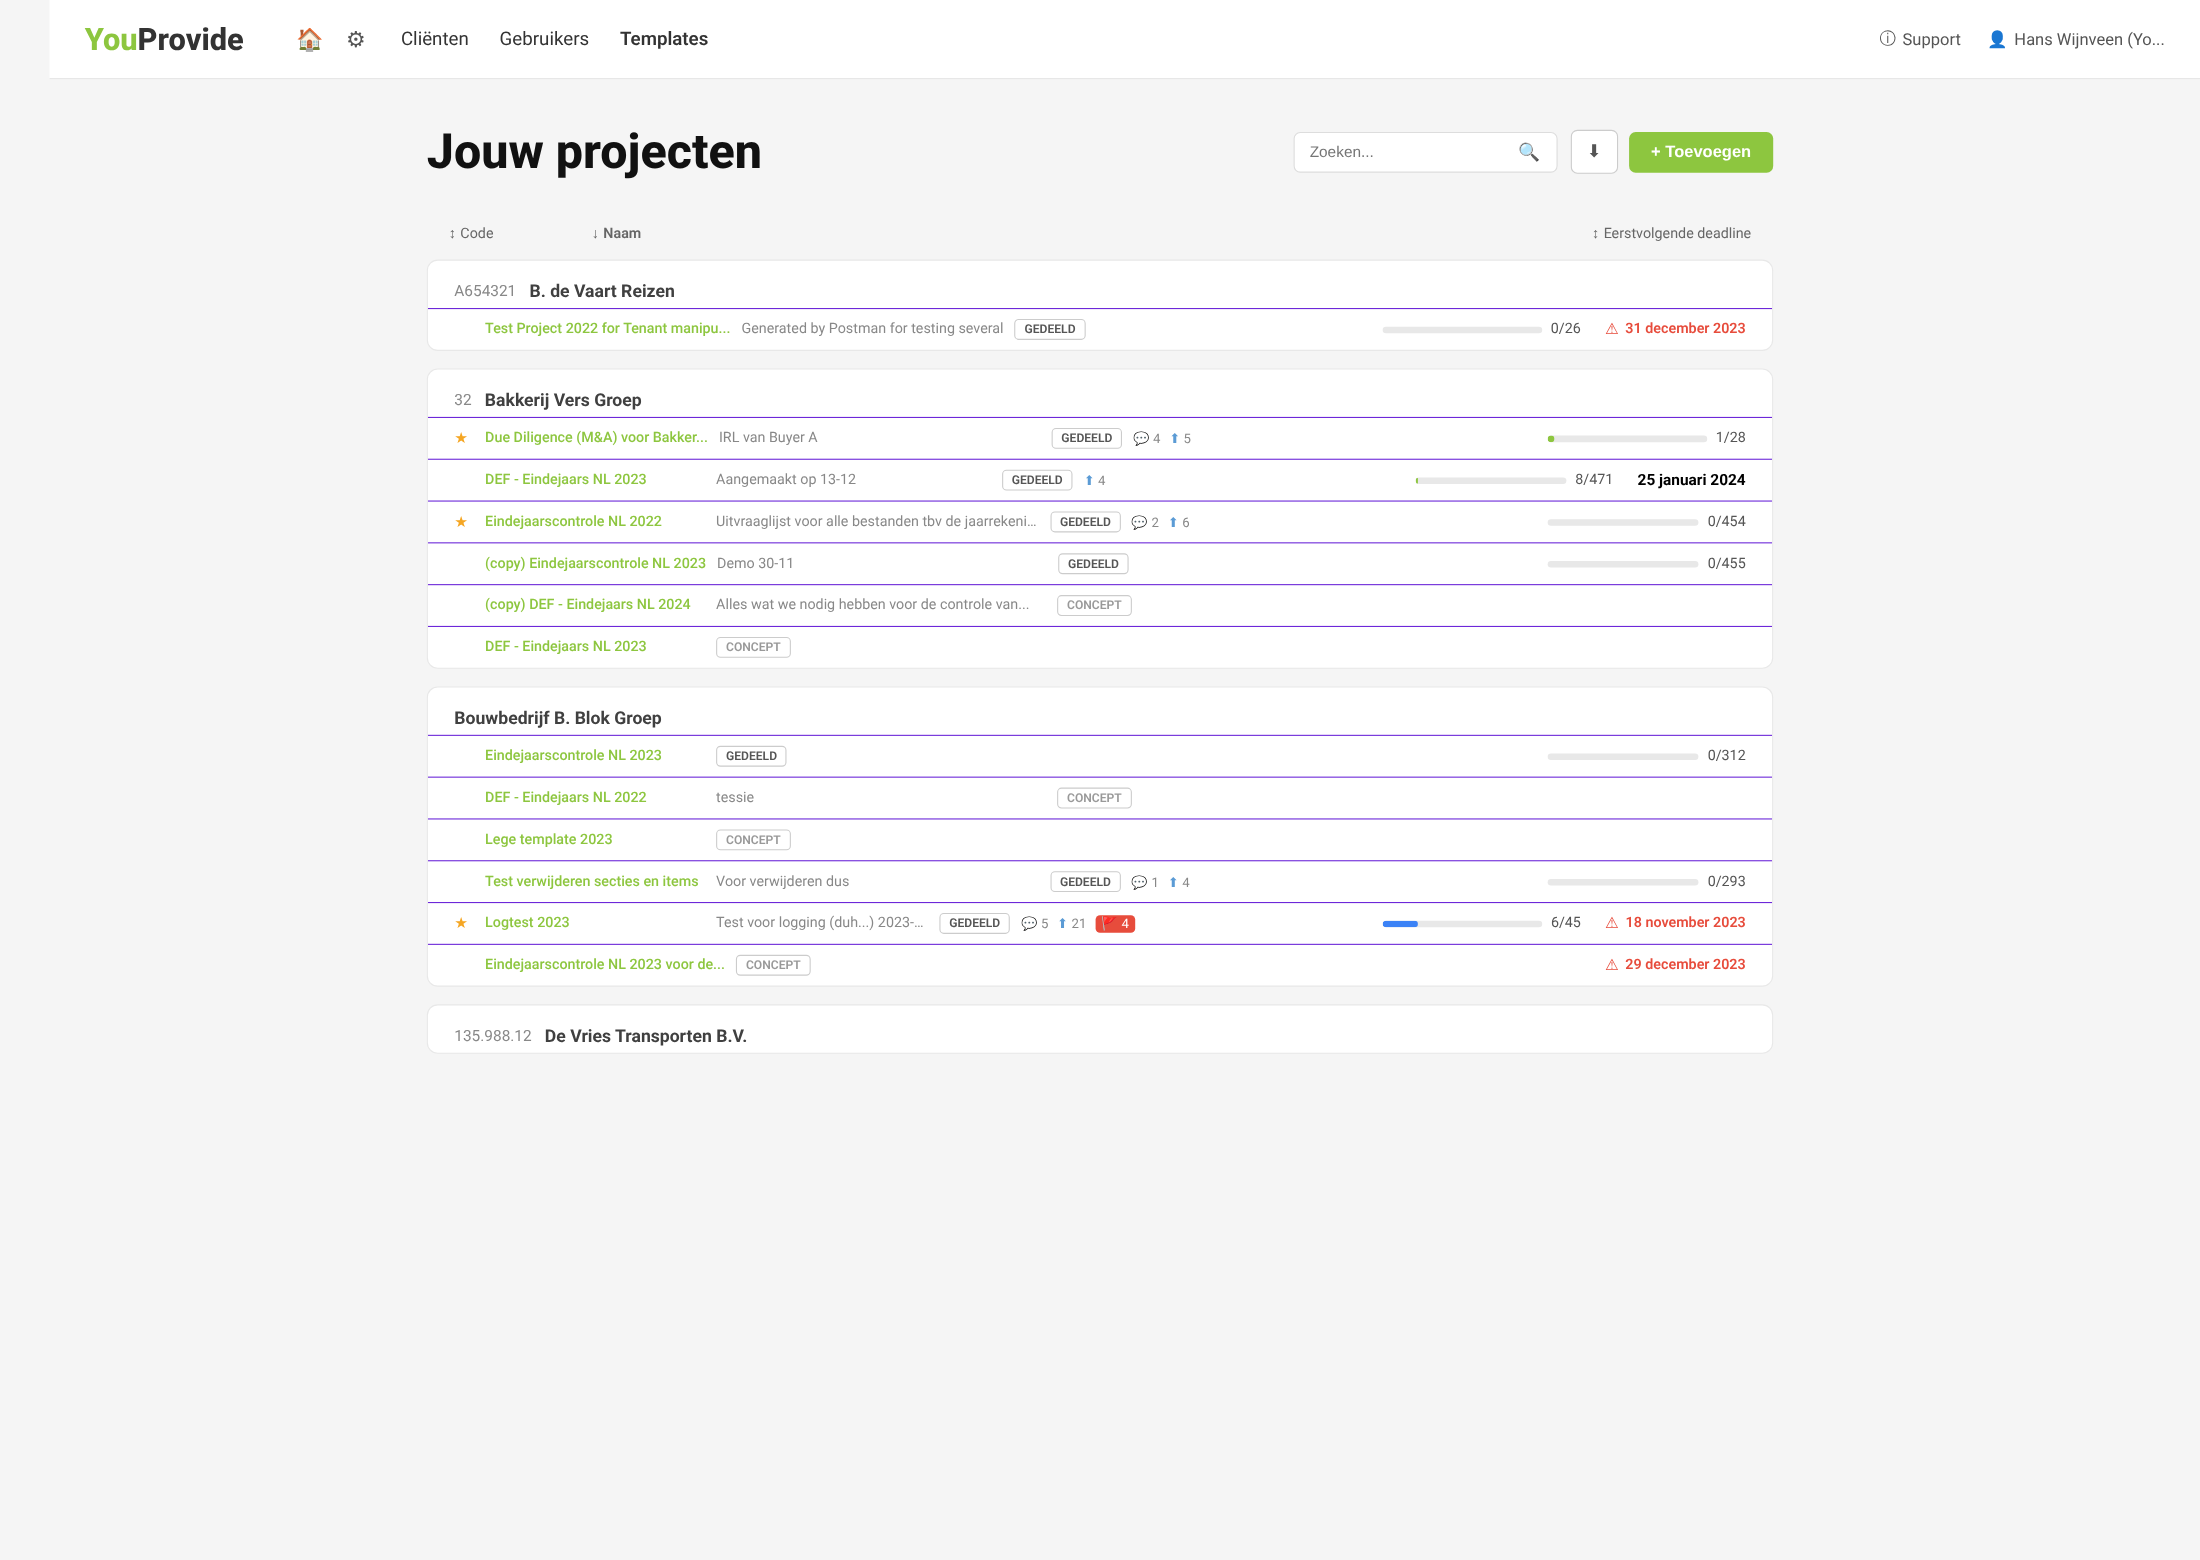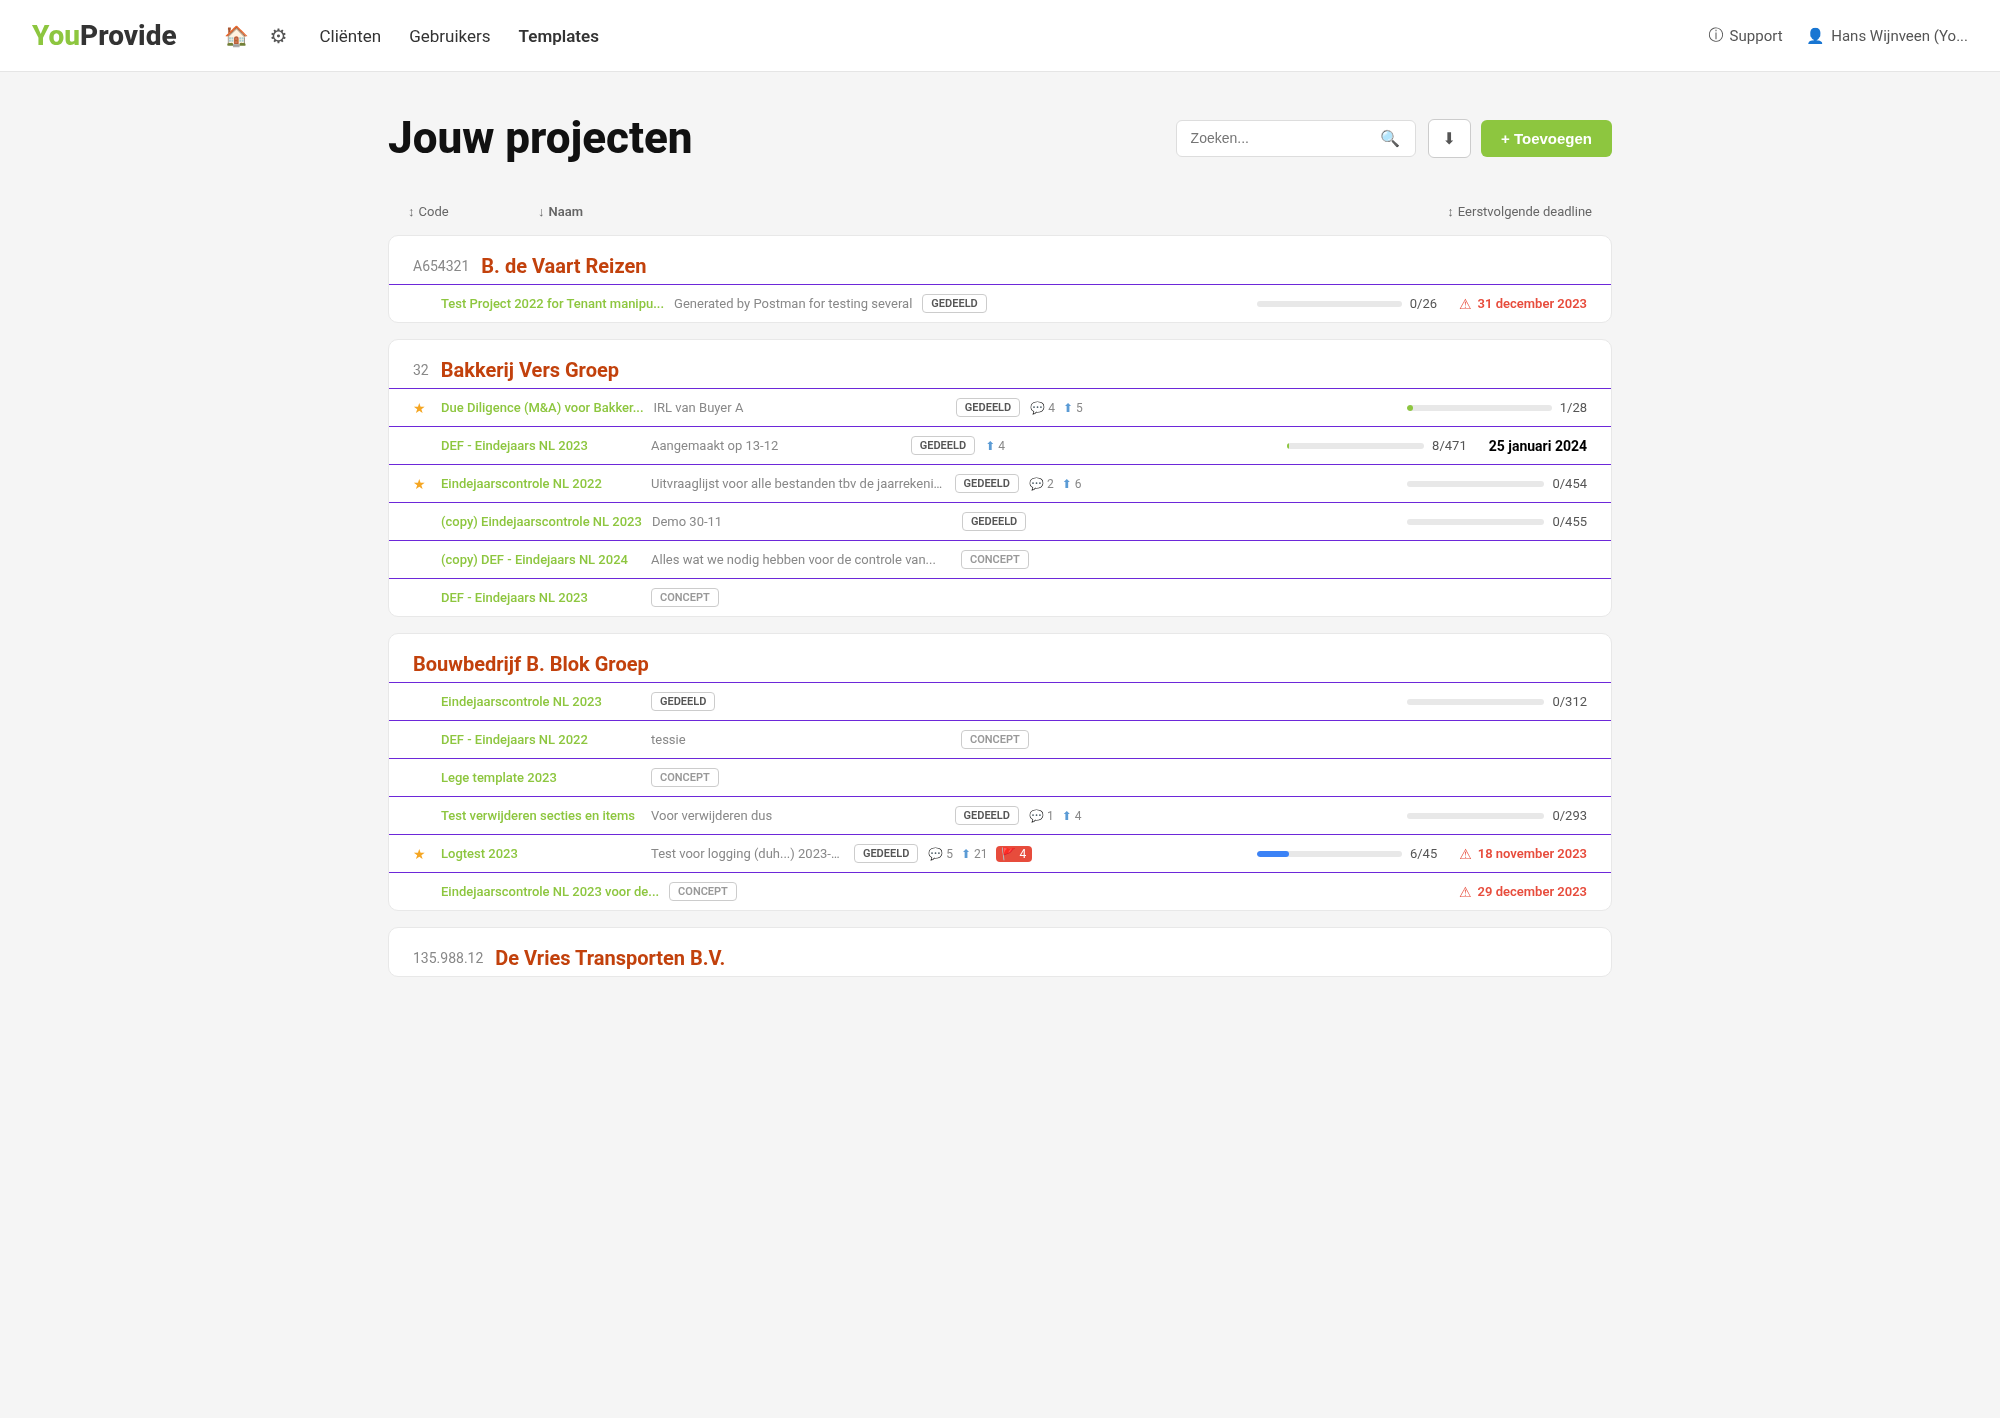--- a/index.html
+++ b/index.html
@@ -1,19 +1,19 @@
 <!DOCTYPE html>
 <html><head>
   <meta charset="utf-8">
   <style>
     * { box-sizing: border-box; margin: 0; padding: 0; }
     body { font-family: -apple-system, BlinkMacSystemFont, 'Segoe UI', Roboto, sans-serif; background: #f5f5f5; color: #333; font-size: 14px; }
 
     
-    .navbar { background: #fff; border-bottom: 1px solid #e5e5e5; display: flex; align-items: center; padding: 0 32px; height: 72px; gap: 32px; }
+    .navbar { background: #fff; border-bottom: 1px solid #e5e5e5; display: flex; align-items: center; padding: 0 32px; height: 72px; gap: 32px; margin-left: 45px; }
     .navbar-logo { display: flex; align-items: center; margin-right: 16px; }
     .logo-you { color: #8dc63f; font-size: 28px; font-weight: 800; }
     .logo-provide { color: #333; font-size: 28px; font-weight: 800; }
     .nav-icons { display: flex; align-items: center; gap: 20px; }
     .nav-icon { color: #555; cursor: pointer; font-size: 20px; display: flex; align-items: center; }
     .nav-links { display: flex; align-items: center; gap: 28px; }
     .nav-link { color: #333; text-decoration: none; font-size: 17px; cursor: pointer; }
     .nav-link.active { color: #333; font-weight: 600; }
     .nav-right { margin-left: auto; display: flex; align-items: center; gap: 24px; }
     .nav-support { display: flex; align-items: center; gap: 6px; color: #555; font-size: 15px; cursor: pointer; }
@@ -33,21 +33,21 @@
     
     .table-header { display: flex; align-items: center; padding: 8px 20px; color: #666; font-size: 13px; margin-bottom: 8px; }
     .col-code { width: 130px; display: flex; align-items: center; gap: 4px; cursor: pointer; }
     .col-name { flex: 1; display: flex; align-items: center; gap: 4px; cursor: pointer; font-weight: 600; }
     .col-deadline { margin-left: auto; display: flex; align-items: center; gap: 4px; cursor: pointer; }
 
     
     .client-card { background: #fff; border-radius: 10px; margin-bottom: 16px; border: 1px solid #e8e8e8; overflow: hidden; }
     .client-header { padding: 18px 24px 6px 24px; display: flex; align-items: center; gap: 12px; }
     .client-code { color: #888; font-size: 14px; }
-    .client-name { font-size: 20px; font-weight: 700; color: #c2410c; }
+    .client-name { font-size: 16px; font-weight: 700; color: #404040; }
 
     .project-row { display: flex; align-items: center; padding: 9px 24px; gap: 10px; border-top: 1px solid #6d28d9; }
     .project-row:first-child { border-top: none; }
     .project-star { color: #f5a623; font-size: 14px; width: 18px; }
     .project-name { color: #8dc63f; font-size: 13px; font-weight: 500; cursor: pointer; white-space: nowrap; min-width: 200px; }
     .project-desc { color: #888; font-size: 13px; flex: 1; white-space: nowrap; overflow: hidden; text-overflow: ellipsis; max-width: 300px; }
     .badge { border: 1px solid #ccc; border-radius: 4px; padding: 2px 8px; font-size: 11px; color: #666; font-weight: 600; white-space: nowrap; }
     .badge-concept { border: 1px solid #ccc; border-radius: 4px; padding: 2px 8px; font-size: 11px; color: #999; font-weight: 600; background: #fff; }
     .badge-gedeeld { border: 1px solid #ccc; border-radius: 4px; padding: 2px 8px; font-size: 11px; color: #555; font-weight: 600; background: #fff; }
 

